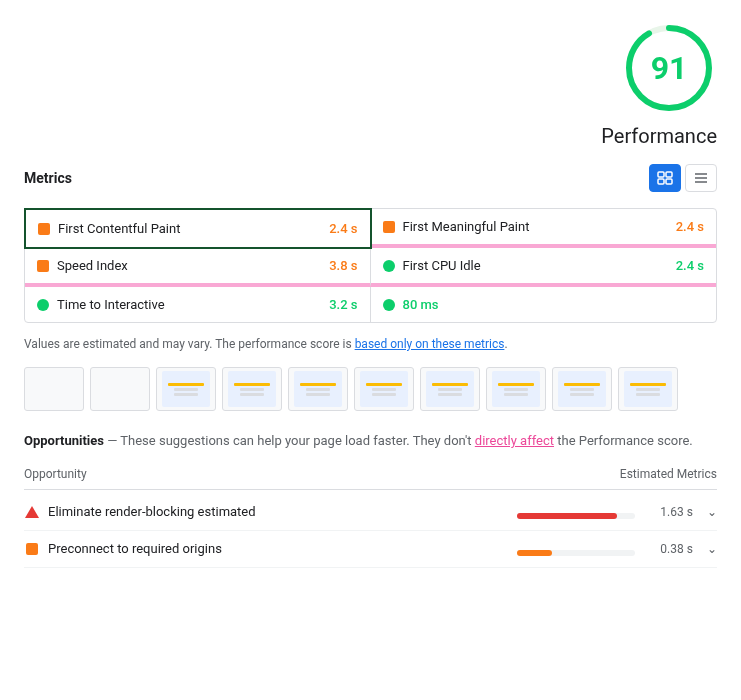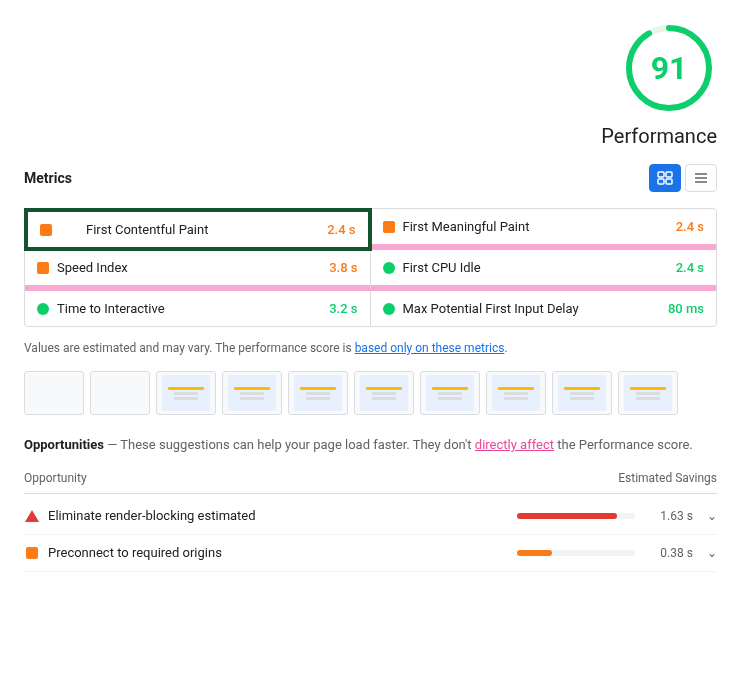--- a/index.html
+++ b/index.html
@@ -85,34 +85,33 @@
       grid-template-columns: 1fr 1fr;
       gap: 0;
       border: 1px solid #dadce0;
       border-radius: 4px;
       margin-bottom: 12px;
     }
     .metric-item {
       display: flex;
       align-items: center;
       padding: 10px 12px;
-      border-bottom: 6px solid #f9a8d4;
+      border-bottom: 4px solid #f9a8d4;
     }
     .metric-item:nth-child(odd) {
       border-right: 1px solid #dadce0;
     }
     .metric-item:nth-last-child(-n+2) {
       border-bottom: none;
     }
     .metric-item.highlighted {
-      border: 4px solid #14532d;
+      border: 2px solid #14532d;
       margin: -1px;
       z-index: 1;
       position: relative;
-      gap: 26px;
     }
     .metric-dot {
       width: 12px;
       height: 12px;
       border-radius: 2px;
       margin-right: 8px;
       flex-shrink: 0;
     }
     .metric-dot.orange { background: #fa7b17; border-radius: 2px; }
     .metric-dot.green { background: #0cce6b; border-radius: 50%; }
@@ -233,21 +232,21 @@
       background: #fa7b17;
       border-radius: 2px;
     }
     .opp-name {
       flex: 1;
       font-size: 13px;
       color: #202124;
     }
     .opp-bar-area {
       display: flex;
-      align-items: center;
+      align-items: flex-end;
       gap: 8px;
       width: 200px;
     }
     .opp-bar-track {
       flex: 1;
       height: 6px;
       background: #f1f3f4;
       border-radius: 3px;
     }
     .opp-bar-fill {
@@ -325,21 +324,20 @@
     <span class="metric-name">First CPU Idle</span>
     <span class="metric-value green">2.4 s</span>
   </div>
     <div class="metric-item">
     <div class="metric-dot green"></div>
     <span class="metric-name">Time to Interactive</span>
     <span class="metric-value green">3.2 s</span>
   </div>
     <div class="metric-item">
     <div class="metric-dot green"></div>
-    <span class="metric-name">Max Potential First Input Delay</span>
     <span class="metric-value green">80 ms</span>
   </div>
   </div>
 
 <div class="info-text">
   <span>Values are estimated and may vary. The performance score is </span><a href="#">based only on these metrics</a><span>.</span>
 </div>
 
 <div class="thumbnails" id="thumbnails">
     <div class="thumbnail"></div>
@@ -401,21 +399,21 @@
     </div>
     </div>
   </div>
 
 <div class="opportunities-header">
   <strong>Opportunities</strong><span> — These suggestions can help your page load faster. They don't </span><a href="#">directly affect</a><span> the Performance score.</span>
 </div>
 
 <div class="opp-table-header">
   <span class="opp-col-label">Opportunity</span>
-  <span class="opp-col-label">Estimated Savings</span>
+  <span class="opp-col-label">Estimated Metrics</span>
 </div>
 
 <div id="opp-list">
     <div class="opp-item">
     <div class="opp-icon">
         <div class="triangle-icon"></div>
       </div>
     <span class="opp-name">Eliminate render-blocking estimated</span>
     <div class="opp-bar-area">
       <div class="opp-bar-track">

